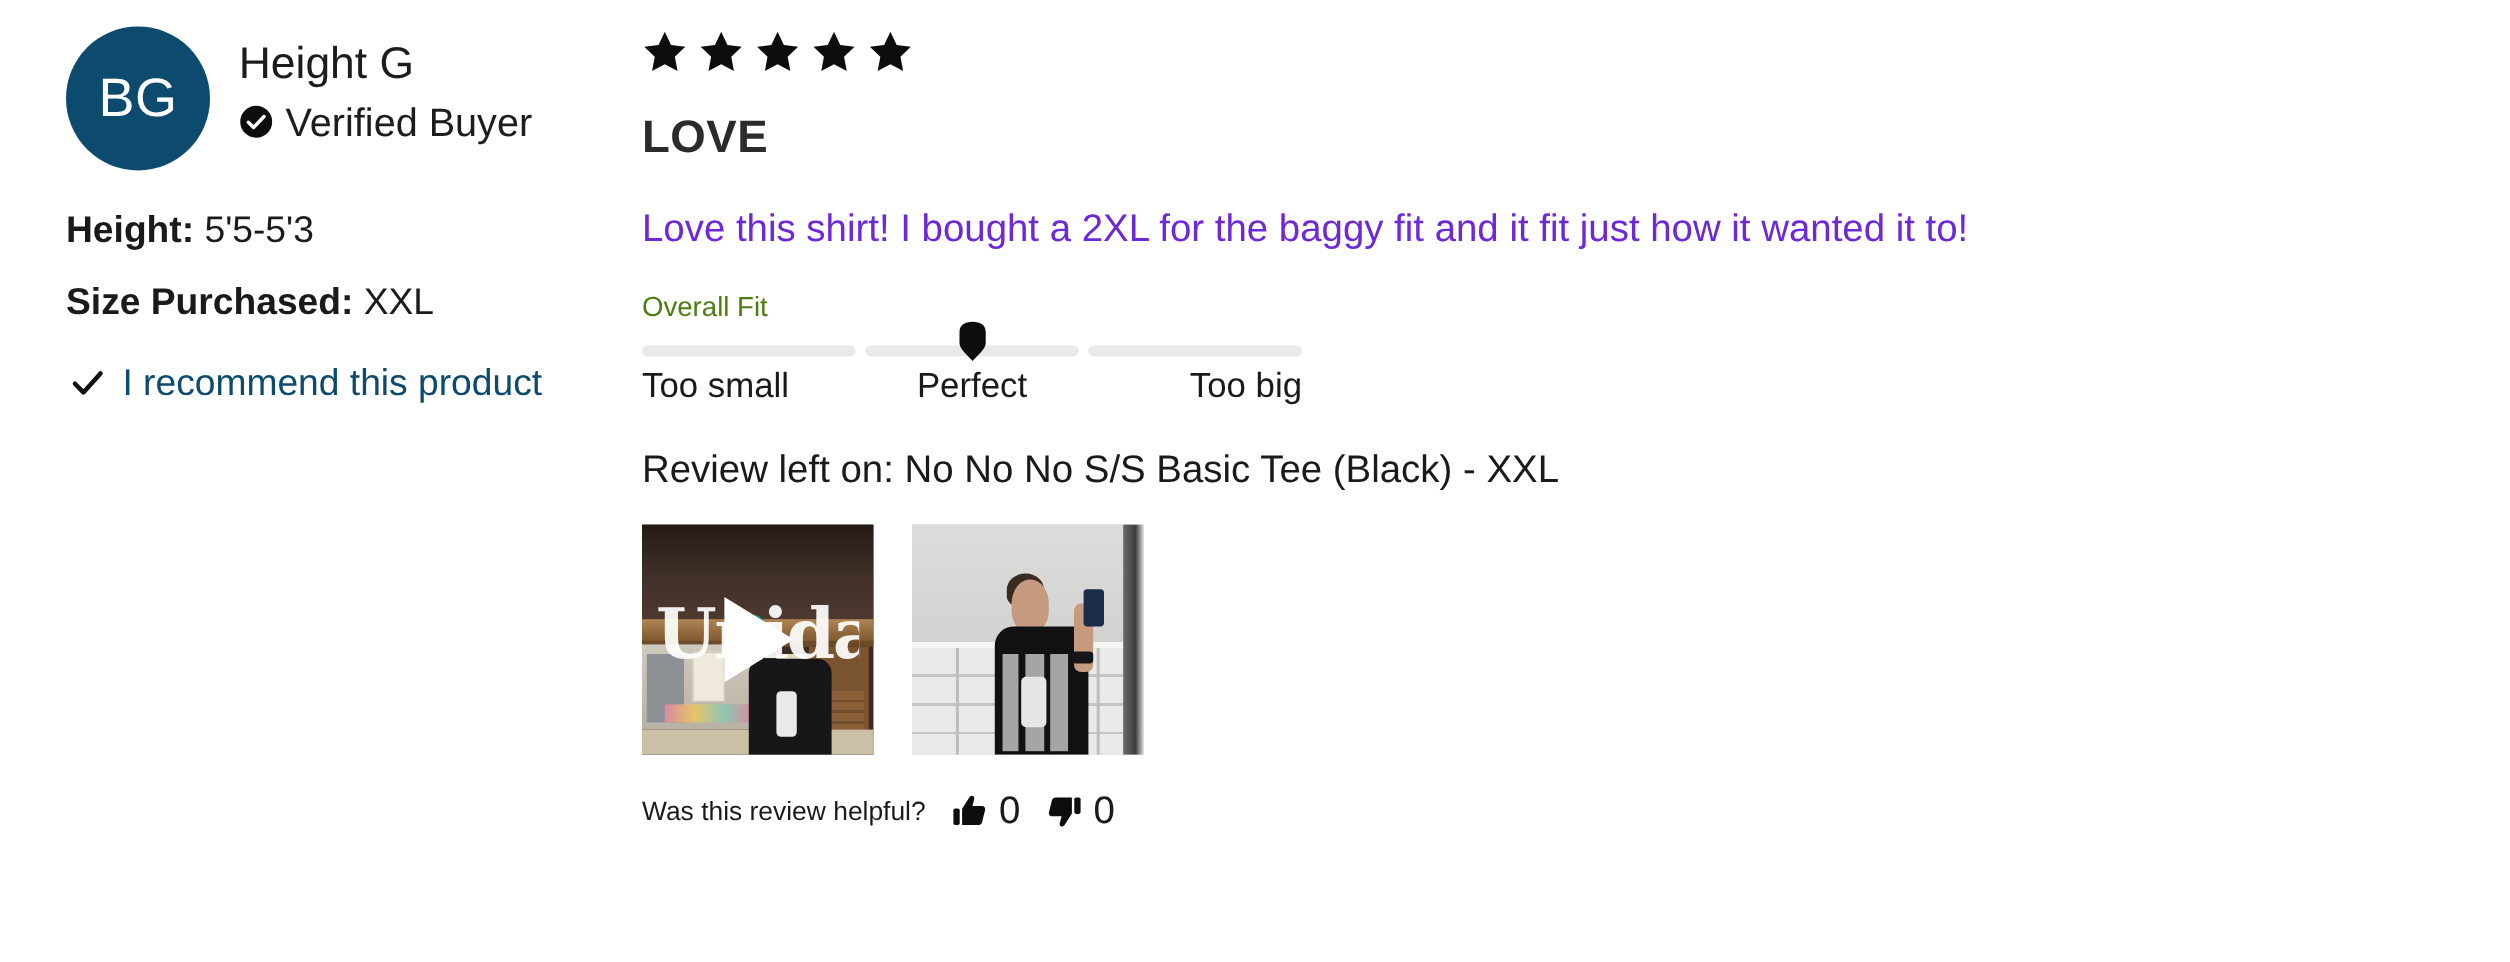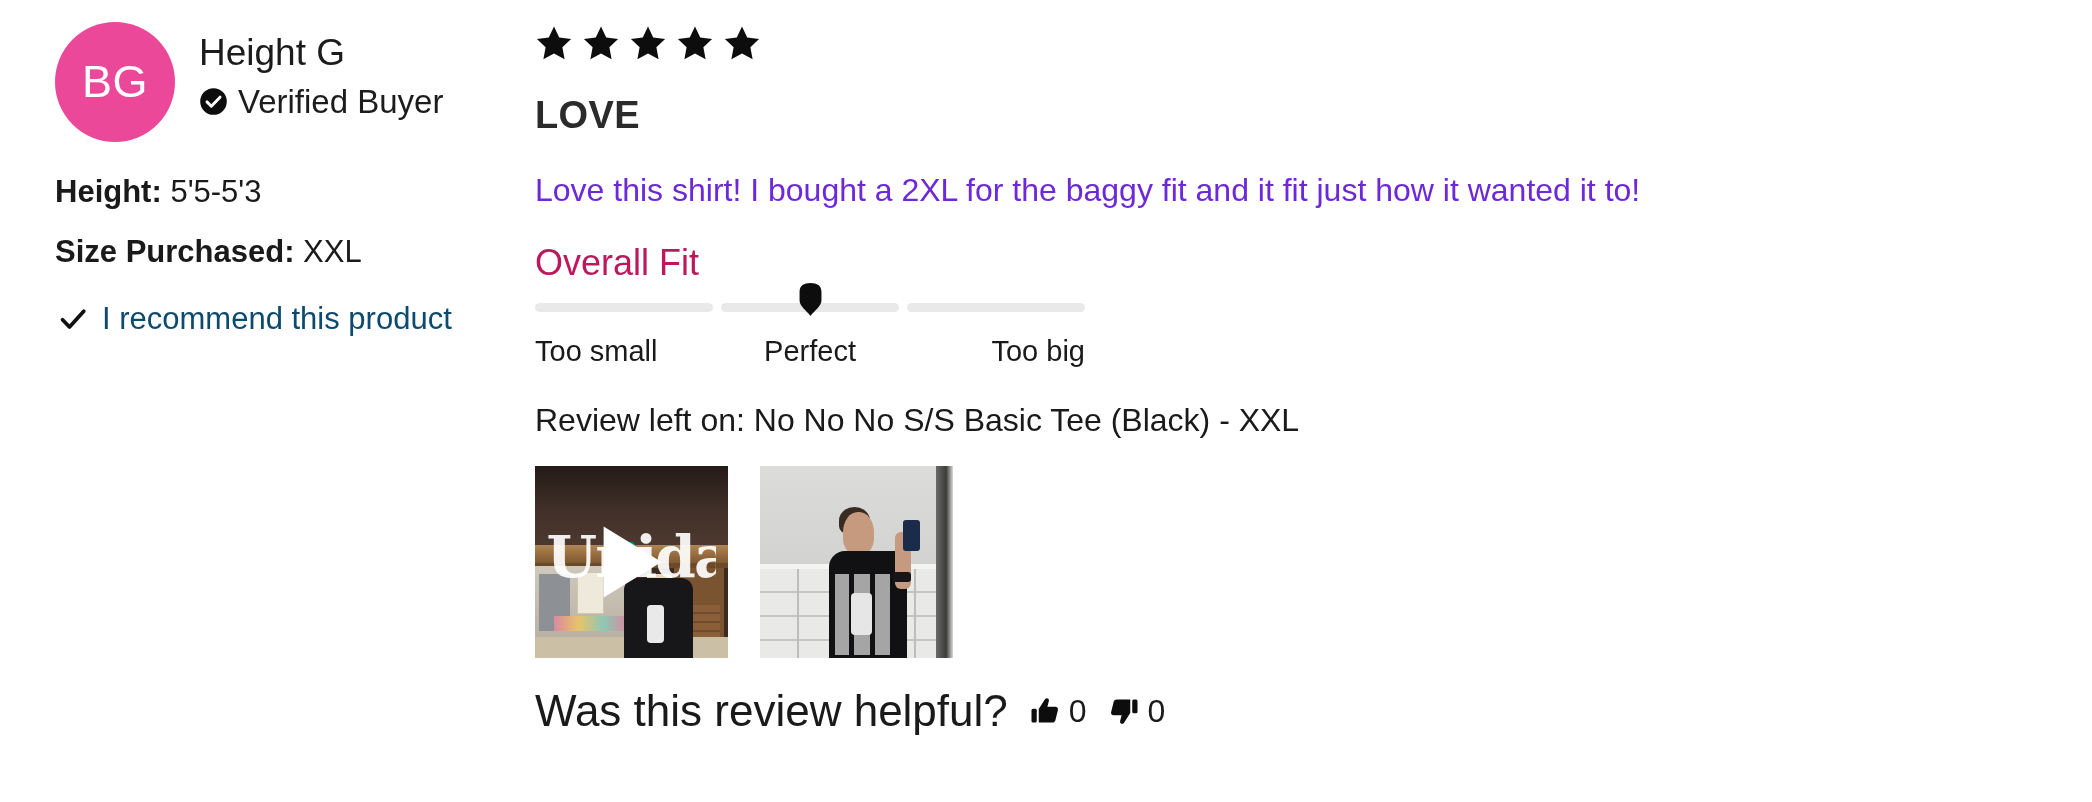--- a/index.html
+++ b/index.html
@@ -167,23 +167,23 @@
     white-space: nowrap;
   }
 
   
   .fit-block {
     margin-top: 30px;
     width: 550px;
   }
 
   .fit-heading {
-    font-size: 36px;
-    font-weight: 400;
-    color: #be185d;
+    font-size: 23px;
+    font-weight: 400;
+    color: #4d7c0f;
     white-space: nowrap;
   }
 
   .fit-slider {
     position: relative;
     margin-top: 19px;
     height: 10px;
     width: 550px;
   }
 
@@ -204,21 +204,21 @@
     position: absolute;
     top: -21px;
     width: 27px;
     height: 35px;
     margin-left: -13.5px;
     display: block;
   }
 
   .fit-labels {
     position: relative;
-    margin-top: 22px;
+    margin-top: 8px;
     height: 36px;
     width: 550px;
   }
 
   .fit-label {
     position: absolute;
     top: 0;
     font-size: 29px;
     font-weight: 400;
     color: #1a1a1a;
@@ -395,21 +395,21 @@
 
   
   .helpful-row {
     display: flex;
     align-items: center;
     margin-top: 28px;
     gap: 0;
   }
 
   .helpful-question {
-    font-size: 44px;
+    font-size: 22px;
     font-weight: 400;
     color: #1a1a1a;
     white-space: nowrap;
   }
 
   .vote-group {
     display: flex;
     align-items: center;
     gap: 9px;
     margin-left: 22px;
@@ -429,21 +429,21 @@
   }
 </style>
 </head>
 <body>
 
 <div class="review-card">
 
   <div class="reviewer-col">
 
     <div class="reviewer-head">
-      <div class="avatar" style="background: #ec4899;">BG</div>
+      <div class="avatar" style="background: #0c4a6e;">BG</div>
 
       <div class="reviewer-meta">
         <div class="reviewer-name">Height G</div>
 
         <div class="verified-row">
           <svg class="verified-icon" viewBox="0 0 24 24">
             <circle cx="12" cy="12" r="11" fill="#0d0d0d"></circle>
             <path d="M6.6 12.3 L10.2 15.9 L17.4 8.4" fill="none" stroke="#ffffff" stroke-width="2.4" stroke-linecap="round" stroke-linejoin="round"></path>
           </svg>
           <span class="verified-label">Verified Buyer</span>

